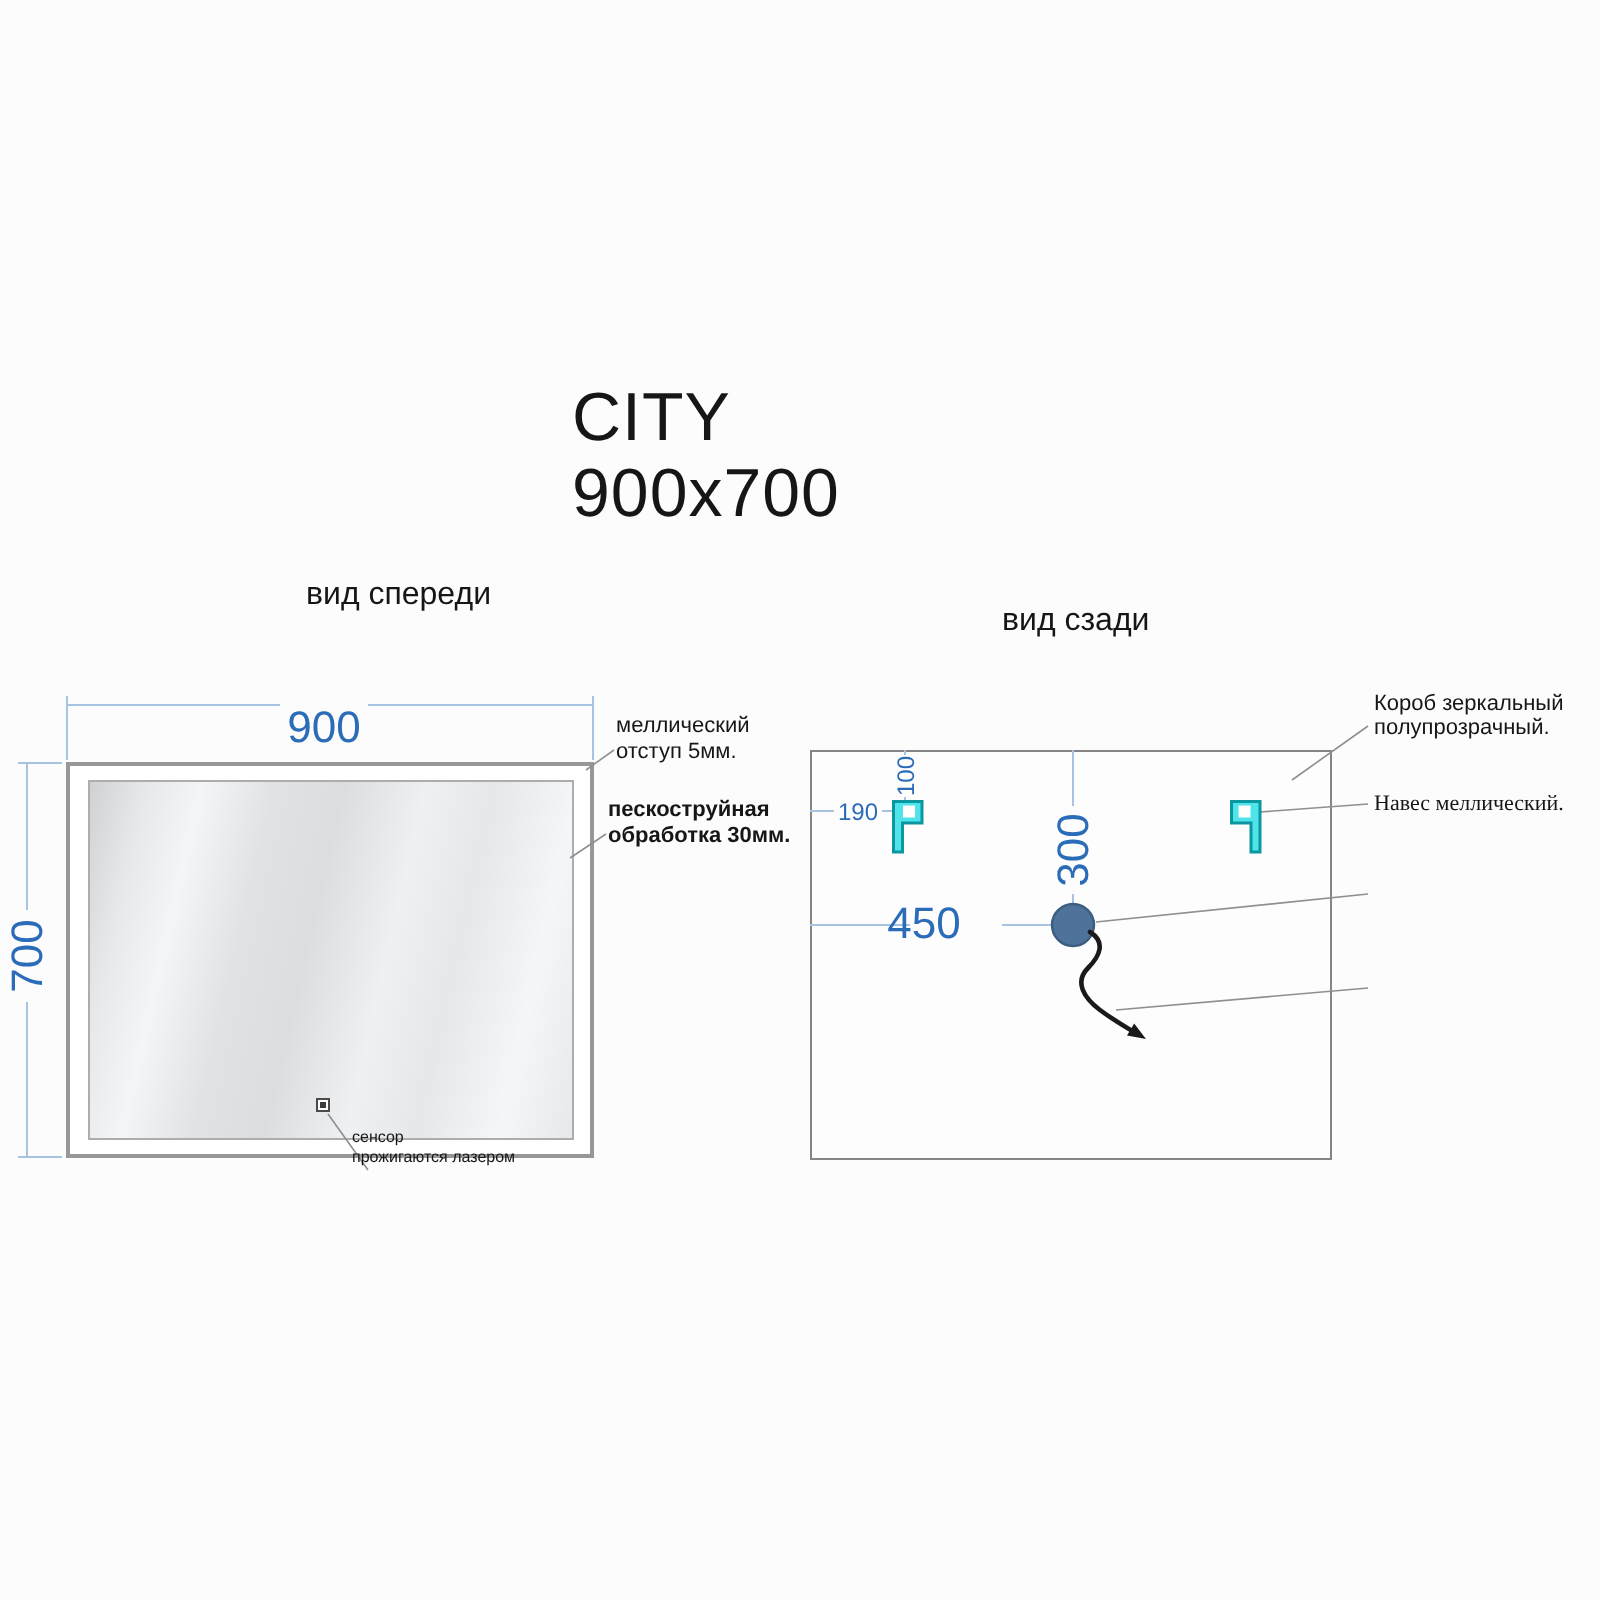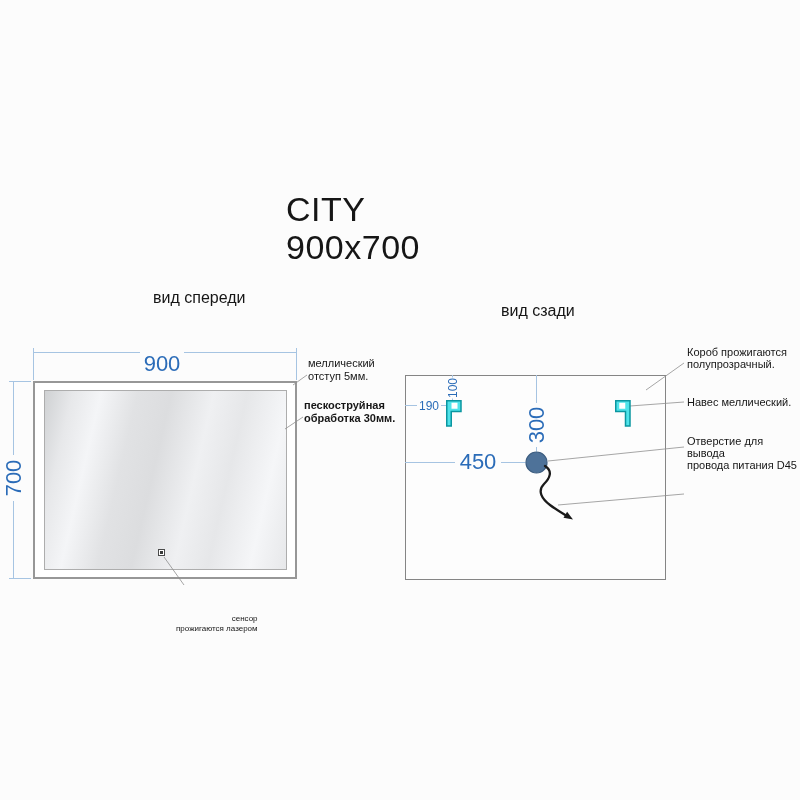--- a/index.html
+++ b/index.html
@@ -119,28 +119,26 @@
     <circle class="hole-circle" cx="536.5" cy="462.5" r="10.5"></circle>
     <path class="cord" d="M545,466 C553,471 550,478 544,484 C537,491 542,499 550,505 C556,509.5 562,513 567,516"></path>
     <polygon class="cord-tip" points="573,519.5 567.1,511.8 563.5,517.8"></polygon>
   </svg>
 
   <div class="dim big" style="left:162px;top:352px;margin-top:12px;">900</div>
   <div class="dim big rot" style="left:14px;top:478px;">700</div>
   <div class="dim small" style="left:429px;top:406px;">190</div>
   <div class="dim small rot" style="left:452.5px;top:388px;">100</div>
   <div class="dim big rot" style="left:536.5px;top:425px;">300</div>
-  <div class="dim big" style="left:478px;top:462px;">450</div>
+  <div class="dim big" style="left:462px;top:462px;">450</div>
 
   <div class="ann" style="left:308px;top:357px;">меллический
 отступ 5мм.</div>
   <div class="ann" style="left:304px;top:399px;font-weight:bold;">пескоструйная
 обработка 30мм.</div>
-  <div class="ann tiny" style="left:176px;top:614px;text-align:right;">сенсор
+  <div class="ann tiny" style="left:176px;top:564px;">сенсор
 прожигаются лазером</div>
 
-  <div class="ann right-col" style="left:687px;top:346px;">Короб прожигаются
+  <div class="ann right-col" style="left:687px;top:346px;">Короб зеркальный
 полупрозрачный.</div>
-  <div class="ann right-col" style="left:687px;top:396px;">Навес меллический.</div>
-  <div class="ann right-col" style="left:687px;top:435px;">Отверстие для вывода
-провода питания D45</div>
+  <div class="ann right-col" style="left:687px;top:396px;font-family:Liberation Serif, serif;">Навес меллический.</div>
 
 </div>
 
 </body></html>

